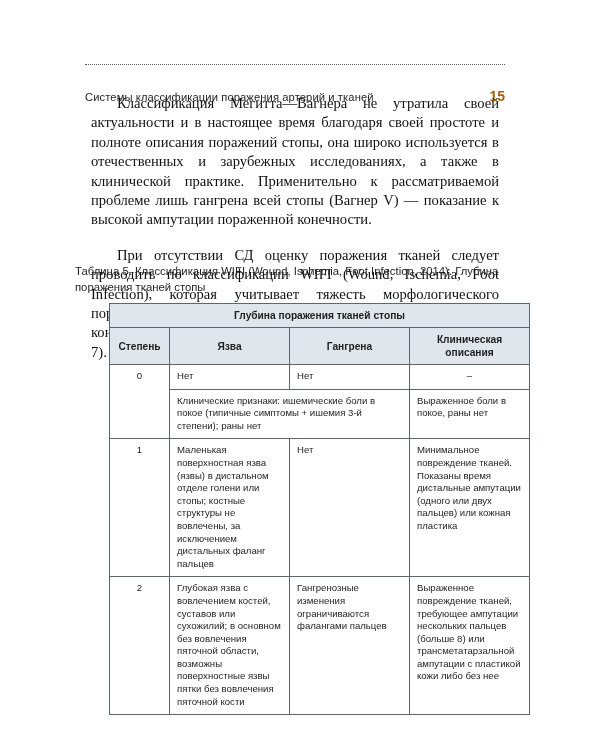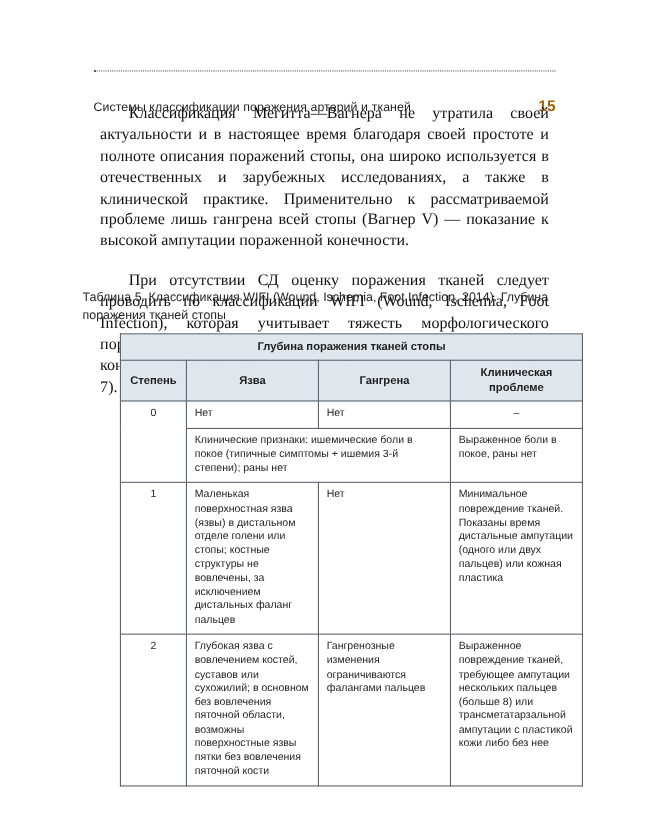--- a/index.html
+++ b/index.html
@@ -167,21 +167,21 @@
           <col class="col-clin">
       </colgroup>
       <thead>
         <tr>
           <th class="span-head" colspan="4">Глубина поражения тканей стопы</th>
         </tr>
         <tr>
           <th>Степень</th>
           <th>Язва</th>
           <th>Гангрена</th>
-          <th>Клиническая проблеме</th>
+          <th>Клиническая описания</th>
         </tr>
       </thead>
       <tbody>
 
         <tr>
           <td class="c-degree" rowspan="2">0</td>
           <td>Нет</td>
           <td>Нет</td>
           <td class="c-center-dash">–</td>
         </tr>

